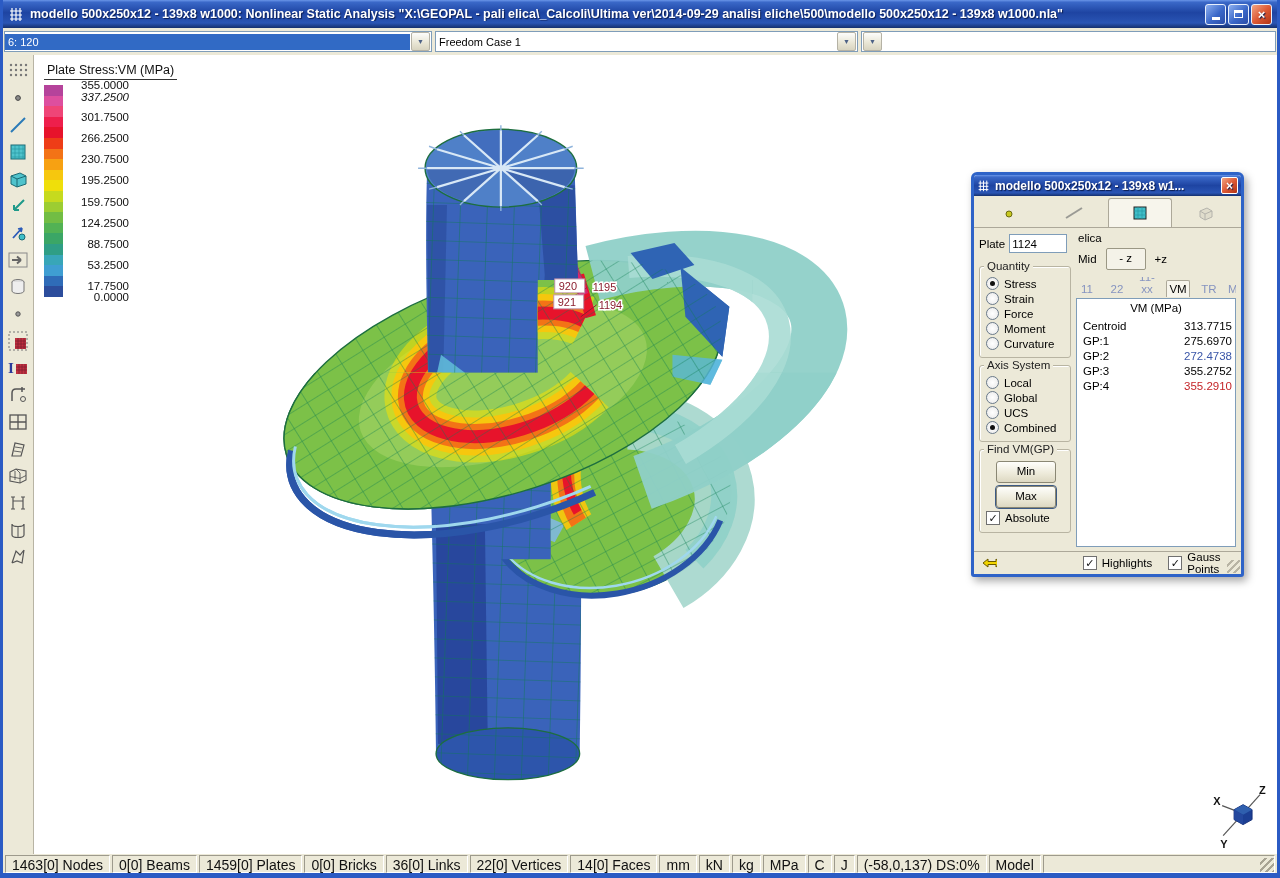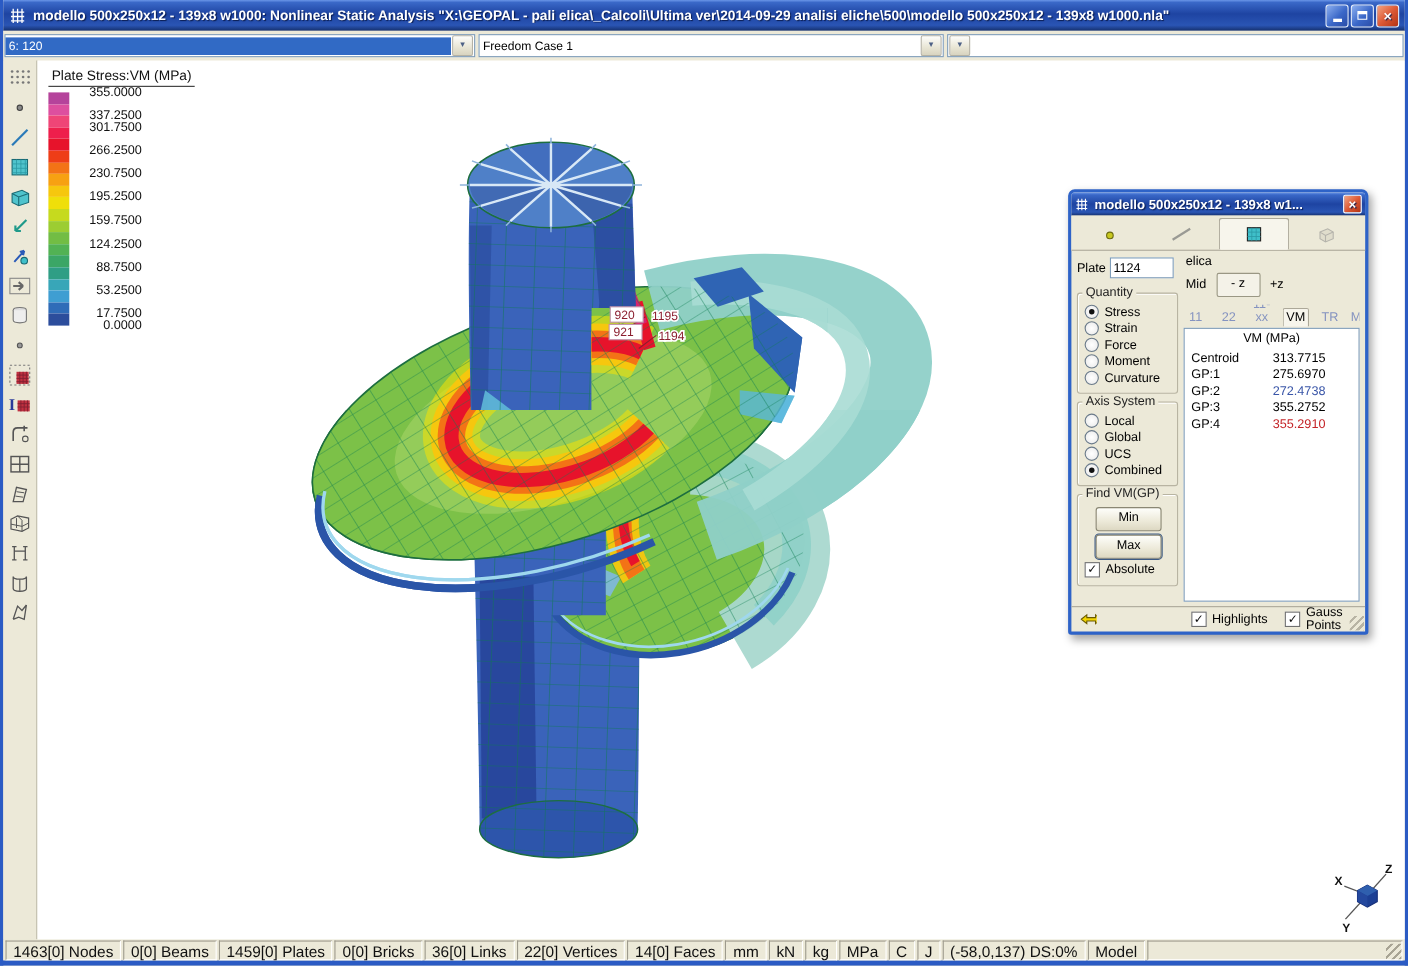--- a/index.html
+++ b/index.html
@@ -66,21 +66,21 @@
   .dright{flex:1;display:flex;flex-direction:column;min-width:0;}
   .eprop{margin:0 0 4px 2px;}
   .midrow{display:flex;align-items:center;gap:9px;margin:0 0 7px 2px;}
   .zbtn{width:38px;height:20px;border:1px solid #9a9784;border-radius:2px;background:#f4f2e8;text-align:center;line-height:19px;}
   .stabs{display:flex;align-items:flex-end;gap:8px;height:20px;margin-bottom:1px;overflow:hidden;}
   .stab{flex:1;text-align:center;color:#8593c0;padding:2px 0;}
   .stab.active{color:#000;background:#f7f5ec;border:1px solid #aca899;border-bottom:none;border-radius:2px 2px 0 0;}
   .stab.part{flex:0 0 8px;overflow:hidden;}
   .results{flex:1;background:#fff;border:1px solid #7f9db9;overflow:hidden;padding:3px 0;}
   .rhead{text-align:center;margin-bottom:4px;}
-  .rrow{display:flex;padding:1.5px 6px;}
+  .rrow{display:flex;padding:1.5px 6px;gap:27px;}
   .rrow .nm{width:62px;flex:0 0 62px;}
   .rrow .val{flex:1;text-align:left;padding-left:12px;}
   .dfooter{height:22px;flex:0 0 22px;border-top:1px solid #aca899;display:flex;align-items:center;gap:16px;padding:0 8px;position:relative;}
   .grip{position:absolute;right:1px;bottom:1px;width:13px;height:13px;
     background:repeating-linear-gradient(135deg,transparent 0 3px,#b8b4a4 3px 5px);}
   
   .statusbar{height:18px;flex:0 0 18px;background:#ece9d8;display:flex;align-items:stretch;gap:2px;padding:1px 2px 0 2px;font-size:14px;}
   .scell{border:1px solid;border-color:#9d9a8c #fff #fff #9d9a8c;padding:1px 6px 0 6px;white-space:nowrap;color:#111;}
   .sfill{flex:1;border:1px solid;border-color:#9d9a8c #fff #fff #9d9a8c;position:relative;}
   .sgrip{position:absolute;right:0;bottom:0;width:14px;height:14px;background:repeating-linear-gradient(135deg,transparent 0 3px,#a8a494 3px 5px);}
@@ -383,21 +383,21 @@
               <div class="band" style="background: rgb(82, 178, 84);"></div>
               <div class="band" style="background: rgb(59, 166, 102);"></div>
               <div class="band" style="background: rgb(47, 158, 133);"></div>
               <div class="band" style="background: rgb(56, 166, 184);"></div>
               <div class="band" style="background: rgb(63, 158, 210);"></div>
               <div class="band" style="background: rgb(47, 108, 184);"></div>
               <div class="band" style="background: rgb(44, 77, 156);"></div>
             </div>
           <div class="llabels">
               <div class="lv" style="top: -6px;">355.0000</div>
-              <div class="lv" style="top: 15px;">337.2500</div>
+              <div class="lv" style="top: 6px; font-style: italic;">337.2500</div>
               <div class="lv" style="top: 25.8px;">301.7500</div>
               <div class="lv" style="top: 47px;">266.2500</div>
               <div class="lv" style="top: 68.2px;">230.7500</div>
               <div class="lv" style="top: 89.4px;">195.2500</div>
               <div class="lv" style="top: 110.6px;">159.7500</div>
               <div class="lv" style="top: 131.8px;">124.2500</div>
               <div class="lv" style="top: 153px; margin-left: 16px;">88.7500</div>
               <div class="lv" style="top: 174.2px;">53.2500</div>
               <div class="lv" style="top: 195.4px;">17.7500</div>
               <div class="lv" style="top: 206px;">0.0000</div>

